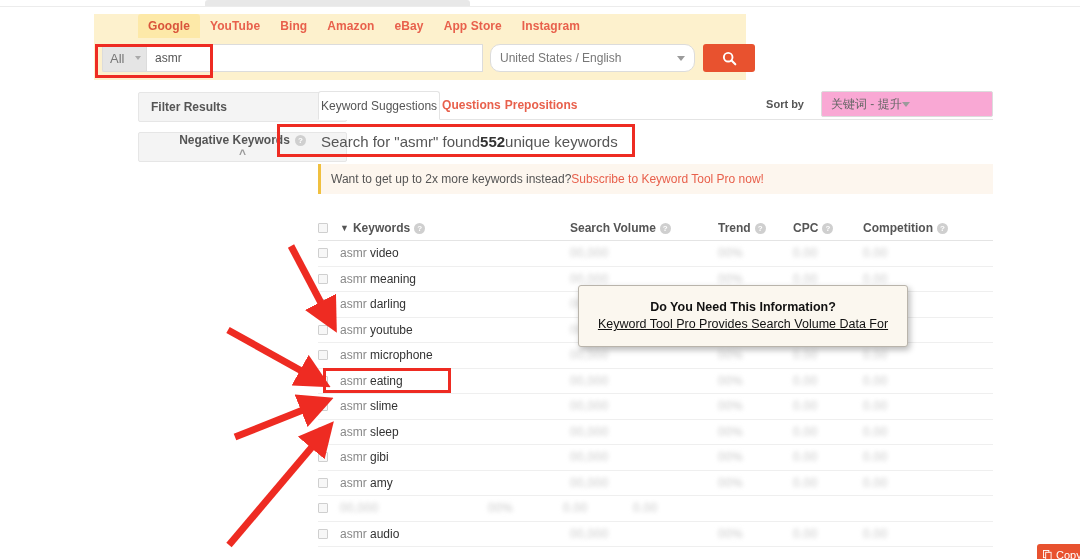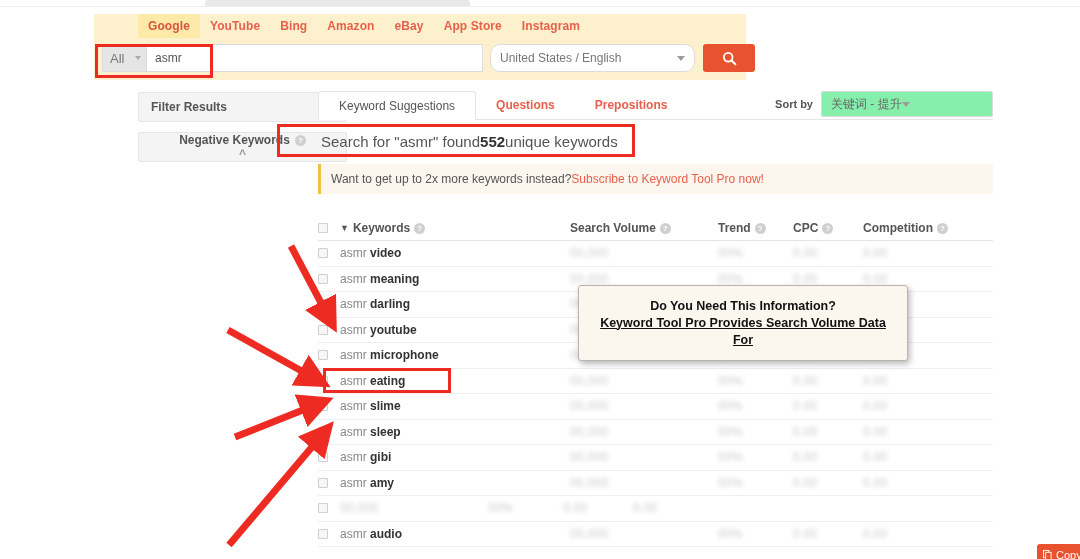--- a/index.html
+++ b/index.html
@@ -63,21 +63,21 @@
   .chev { color:#9a9a9a; font-size:12px; line-height:1; transform:translateY(-1px); }
   .qmark {
     display:inline-block; width:11px; height:11px; border-radius:50%;
     background:#cfcfcf; color:#fff; font-size:8px; font-weight:bold;
     text-align:center; line-height:11px; font-family:"Liberation Sans", sans-serif;
   }
 
   
   .results { position:absolute; left:318px; top:90px; width:675px; }
   .result-tabs { display:flex; align-items:flex-end; height:30px; border-bottom:1px solid #e4e4e4; }
-  .rtab { padding:0 20px; height:29px; display:flex; align-items:center; font-size:12px; cursor:pointer; }
+  .rtab { padding:0 2px; height:29px; display:flex; align-items:center; font-size:12px; cursor:pointer; }
   .rtab.active { color:#555; background:#fff; border:1px solid #e4e4e4; border-bottom:1px solid #fff; border-radius:3px 3px 0 0; margin-bottom:-1px; }
   .rtab.link { color:#e8604c; font-weight:bold; }
 
   .found-line { height:42px; display:flex; align-items:center; font-size:15px; color:#555; padding-left:3px; }
   .found-line b { color:#333; }
 
   .promo {
     margin-top:2px; height:30px; background:#fdf6ee; border-left:3px solid #f0c040;
     display:flex; align-items:center; padding-left:10px; font-size:12px; color:#555;
   }
@@ -88,37 +88,37 @@
   .thead { display:flex; align-items:center; height:25px; border-bottom:1px solid #e4e4e4; font-size:12px; font-weight:bold; color:#555; }
   .row { display:flex; align-items:center; height:25.5px; border-bottom:1px solid #efefef; font-size:12px; position:relative; }
   .c-chk { width:22px; display:flex; align-items:center; }
   .c-kw  { width:230px; }
   .c-sv  { width:148px; }
   .c-tr  { width:75px; }
   .c-cpc { width:70px; }
   .c-cmp { width:120px; }
   .chk { width:10px; height:10px; border:1px solid #cfcfcf; background:#f7f7f7; border-radius:1px; display:inline-block; cursor:pointer; }
   .kw-base { color:#888; }
-  .kw-bold { color:#333; font-weight:bold; }
+  .kw-bold { color:#333; font-weight:normal; }
   .hdr-cell { display:flex; align-items:center; gap:4px; }
   .sort-caret { font-size:9px; color:#555; }
 
   .blur { color:#c9c9c9; filter:blur(2.2px); user-select:none; letter-spacing:.3px; }
 
   
   .tooltip {
-    position:absolute; left:578px; top:285px; width:330px; height:76px;
+    position:absolute; left:578px; top:285px; width:330px; height:62px;
     background:#fbf7ef; border:1px solid #b9b4ab; border-radius:3px;
     box-shadow:2px 3px 6px rgba(0,0,0,.28);
     display:flex; flex-direction:column; align-items:center; justify-content:center;
     font-size:12.5px; color:#111; text-align:center; line-height:17px; padding:0 10px;
     z-index:30;
   }
   .tooltip .t1 { font-weight:bold; }
-  .tooltip .t2 { font-weight:bold; }
+  .tooltip .t2 { font-weight:normal; }
   .tooltip u { text-decoration:underline; }
 
   
   .copy-btn {
     position:absolute; left:1037px; top:544px; width:52px; height:22px;
     background:#e8522f; border-radius:3px 0 0 0; color:#fff; font-size:11px;
     display:flex; align-items:center; gap:4px; padding-left:6px; cursor:pointer; z-index:25;
   }
 
   
@@ -197,23 +197,23 @@
     <div class="rtab active">
         <span>Keyword Suggestions</span>
       </div>
     <div class="rtab link">
         <span>Questions</span>
       </div>
     <div class="rtab link">
         <span>Prepositions</span>
       </div>
 
-    <div style="margin-left:auto; display:flex; align-items:center; gap:8px; padding-bottom:2px;">
+    <div style="margin-left:auto; display:flex; align-items:center; gap:17px; padding-bottom:2px;">
       <span style="font-size:11px; font-weight:bold; color:#555;">Sort by</span>
-      <div style="width:172px; height:26px; background:#86efac; border:1px solid #dcdcdc; border-radius:2px; display:flex; align-items:center; justify-content:flex-start; padding:4px 9px; font-size:12px; color:#666; cursor:pointer;">
+      <div style="width:172px; height:26px; background:#f9a8d4; border:1px solid #dcdcdc; border-radius:2px; display:flex; align-items:center; justify-content:flex-start; padding:4px 9px; font-size:12px; color:#666; cursor:pointer;">
         <span>关键词 - 提升</span>
         <span style="border-left:4px solid transparent; border-right:4px solid transparent; border-top:5px solid #9b9b9b;"></span>
       </div>
     </div>
   </div>
 
   <div class="found-line">
     <span>Search for "asmr" found </span>
       <b>552</b>
       <span> unique keywords</span>

